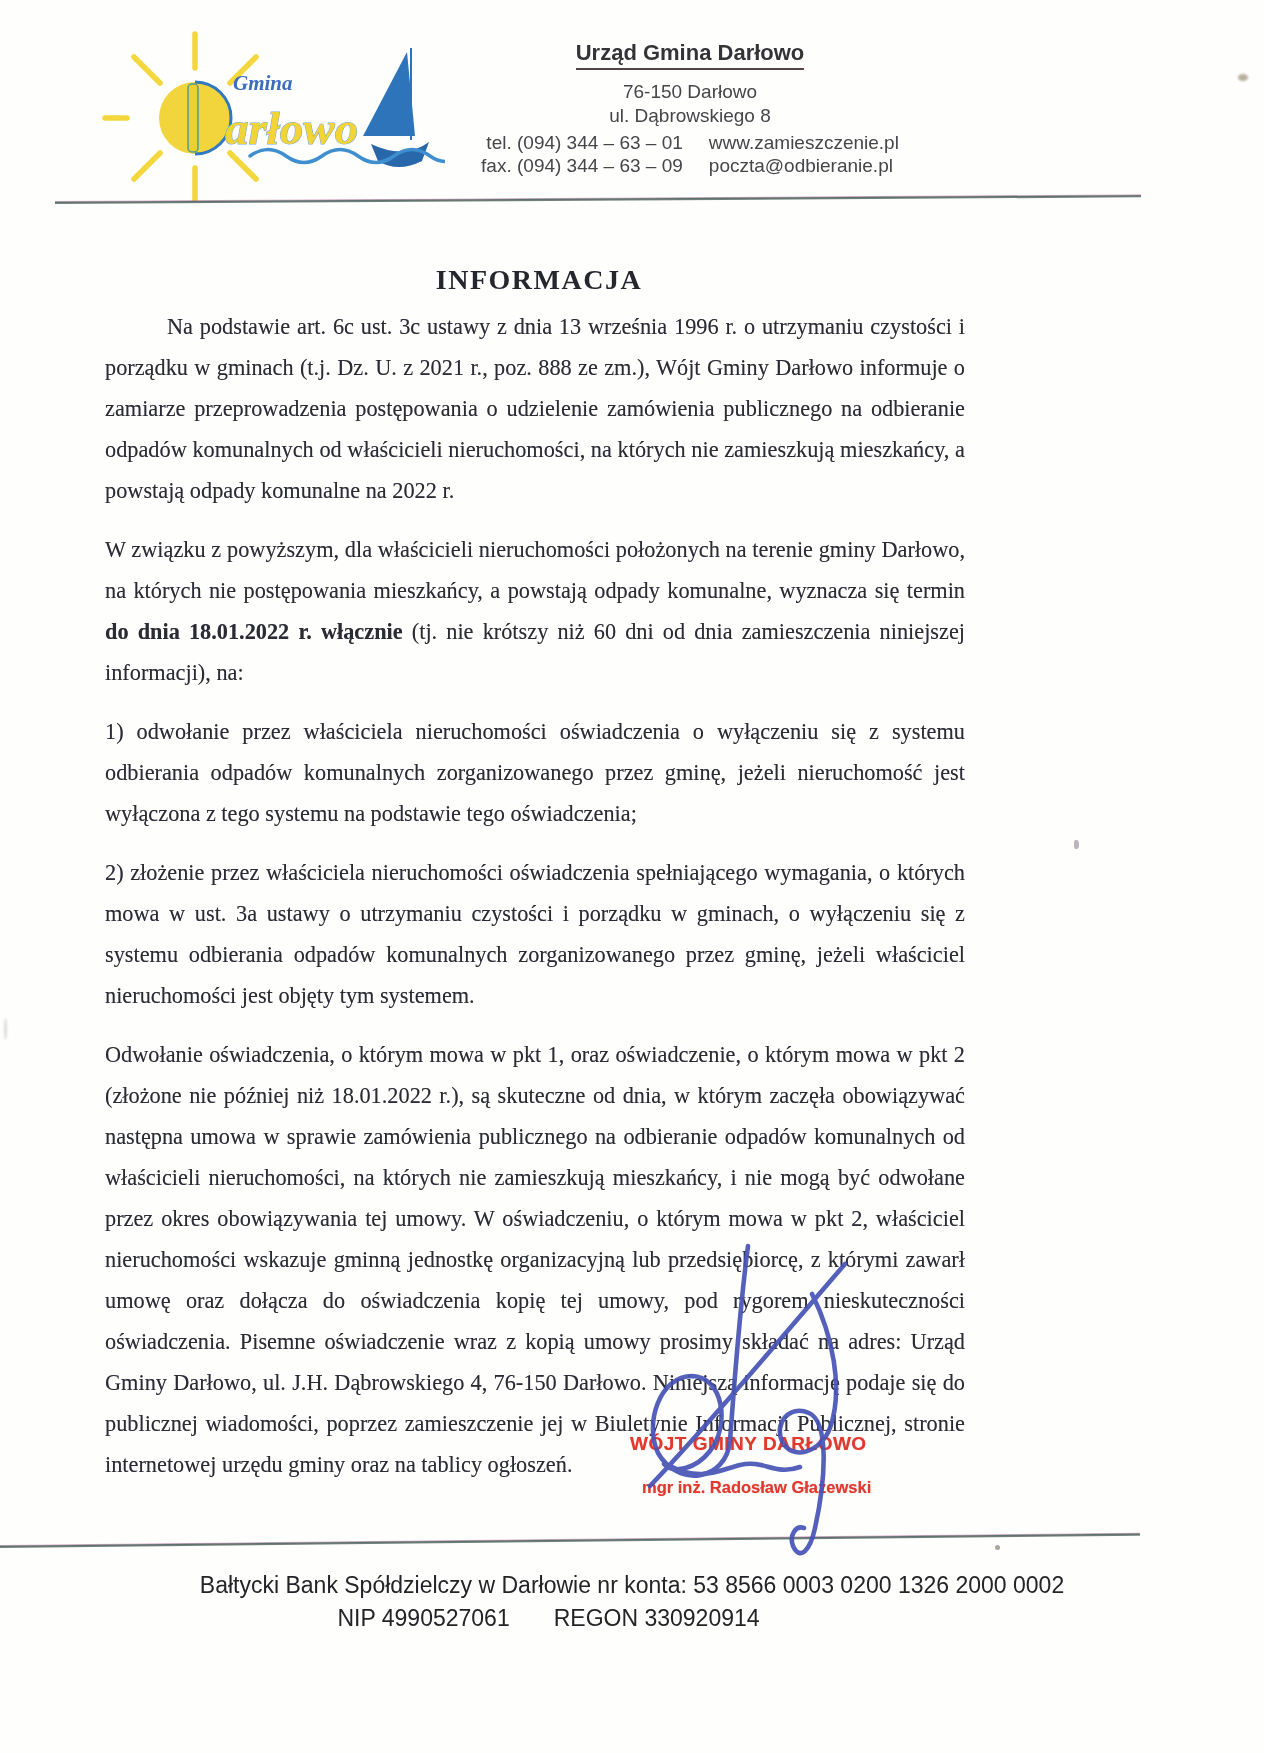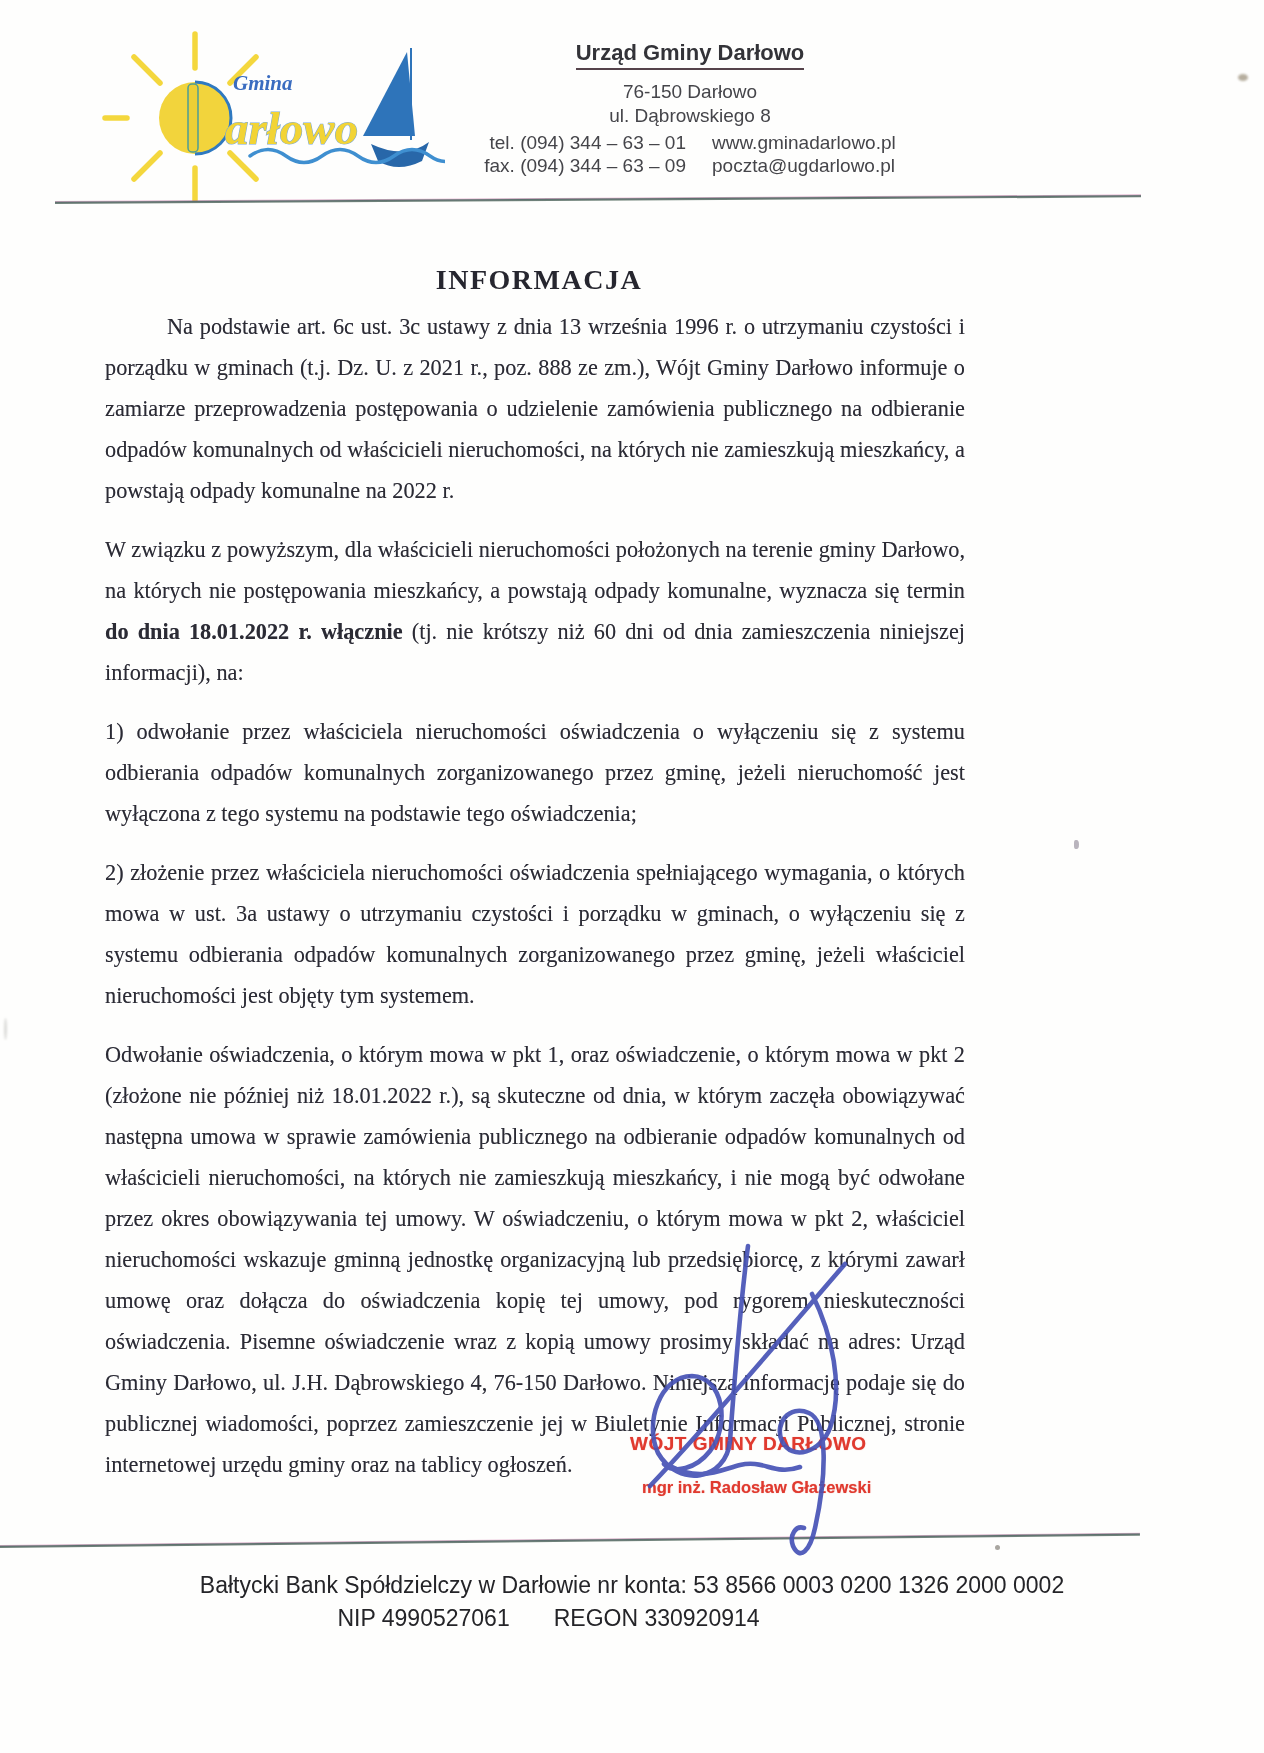--- a/index.html
+++ b/index.html
@@ -125,28 +125,28 @@
     <g>
       <line x1="326" y1="20" x2="326" y2="112" stroke="#2e74ba" stroke-width="2"></line>
       <polygon points="322,24 330,108 278,108" fill="#2e74ba"></polygon>
       <path d="M286,116 q34,16 58,-2 l-7,19 q-24,12 -44,0 z" fill="#2867a9"></path>
     </g>
 
     <path d="M165,128 q18,-13 36,0 q18,13 36,0 q18,-13 36,0 q18,13 36,0 q18,-13 36,0 q14,10 30,2" fill="none" stroke="#3f8fd0" stroke-width="3.4" stroke-linecap="round"></path>
   </svg>
 
   <div class="header-right">
-    <span class="office-name">Urząd Gminy Darłowo</span>
+    <span class="office-name">Urząd Gmina Darłowo</span>
     <div class="addr-line">76-150 Darłowo</div>
     <div class="addr-line">ul. Dąbrowskiego 8</div>
     <div class="contact-grid">
       <span class="c-left">tel. (094) 344 – 63 – 01</span>
-      <span class="c-right">www.gminadarlowo.pl</span>
+      <span class="c-right">www.zamieszczenie.pl</span>
       <span class="c-left">fax. (094) 344 – 63 – 09</span>
-      <span class="c-right">poczta@ugdarlowo.pl</span>
+      <span class="c-right">poczta@odbieranie.pl</span>
     </div>
   </div>
 
   <div class="sep sep-top"></div>
 
   <div class="doc-title">INFORMACJA</div>
 
   <div class="content">
     <p class="indent">Na podstawie art. 6c ust. 3c ustawy z dnia 13 września 1996 r. o utrzymaniu czystości i porządku w gminach (t.j. Dz. U. z 2021 r., poz. 888 ze zm.), Wójt Gminy Darłowo informuje o zamiarze przeprowadzenia postępowania o udzielenie zamówienia publicznego na odbieranie odpadów komunalnych od właścicieli nieruchomości, na których nie zamieszkują mieszkańcy, a powstają odpady komunalne na 2022 r.</p>
     <p><span>W związku z powyższym, dla właścicieli nieruchomości położonych na terenie gminy Darłowo, na których nie postępowania mieszkańcy, a powstają odpady komunalne, wyznacza się termin </span><b>do dnia 18.01.2022 r. włącznie</b><span> (tj. nie krótszy niż 60 dni od dnia zamieszczenia niniejszej informacji), na:</span></p>

